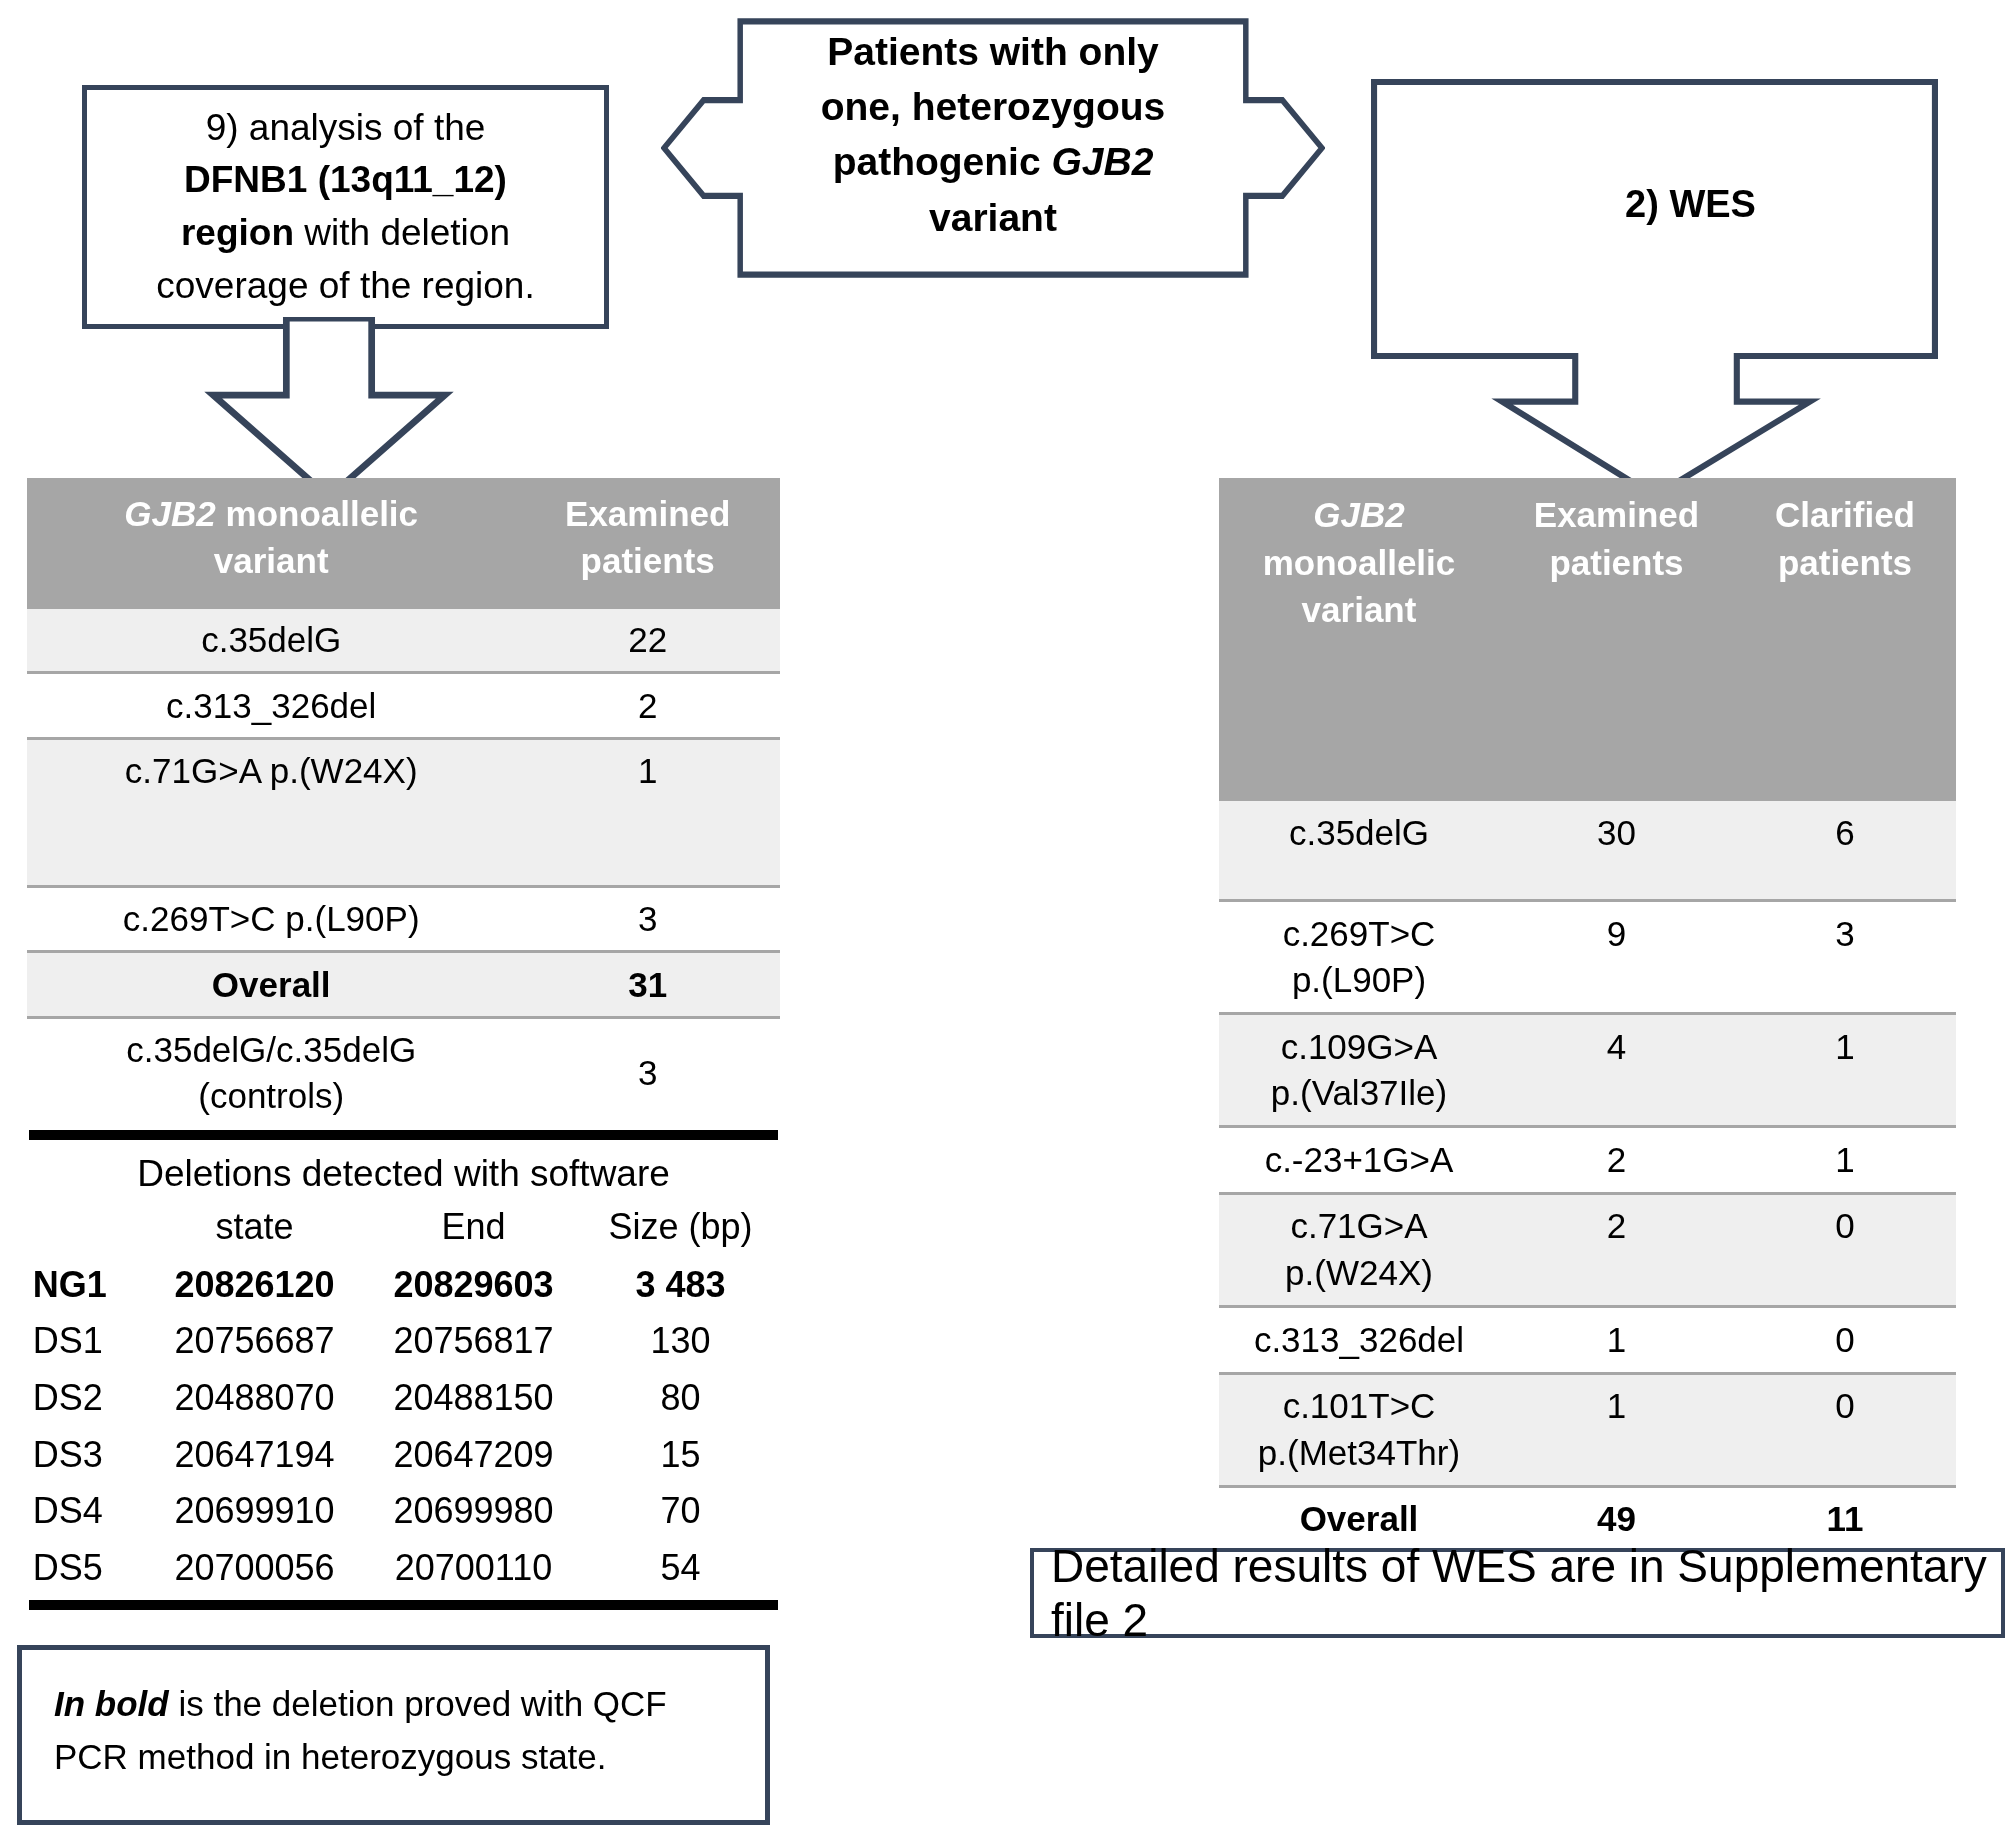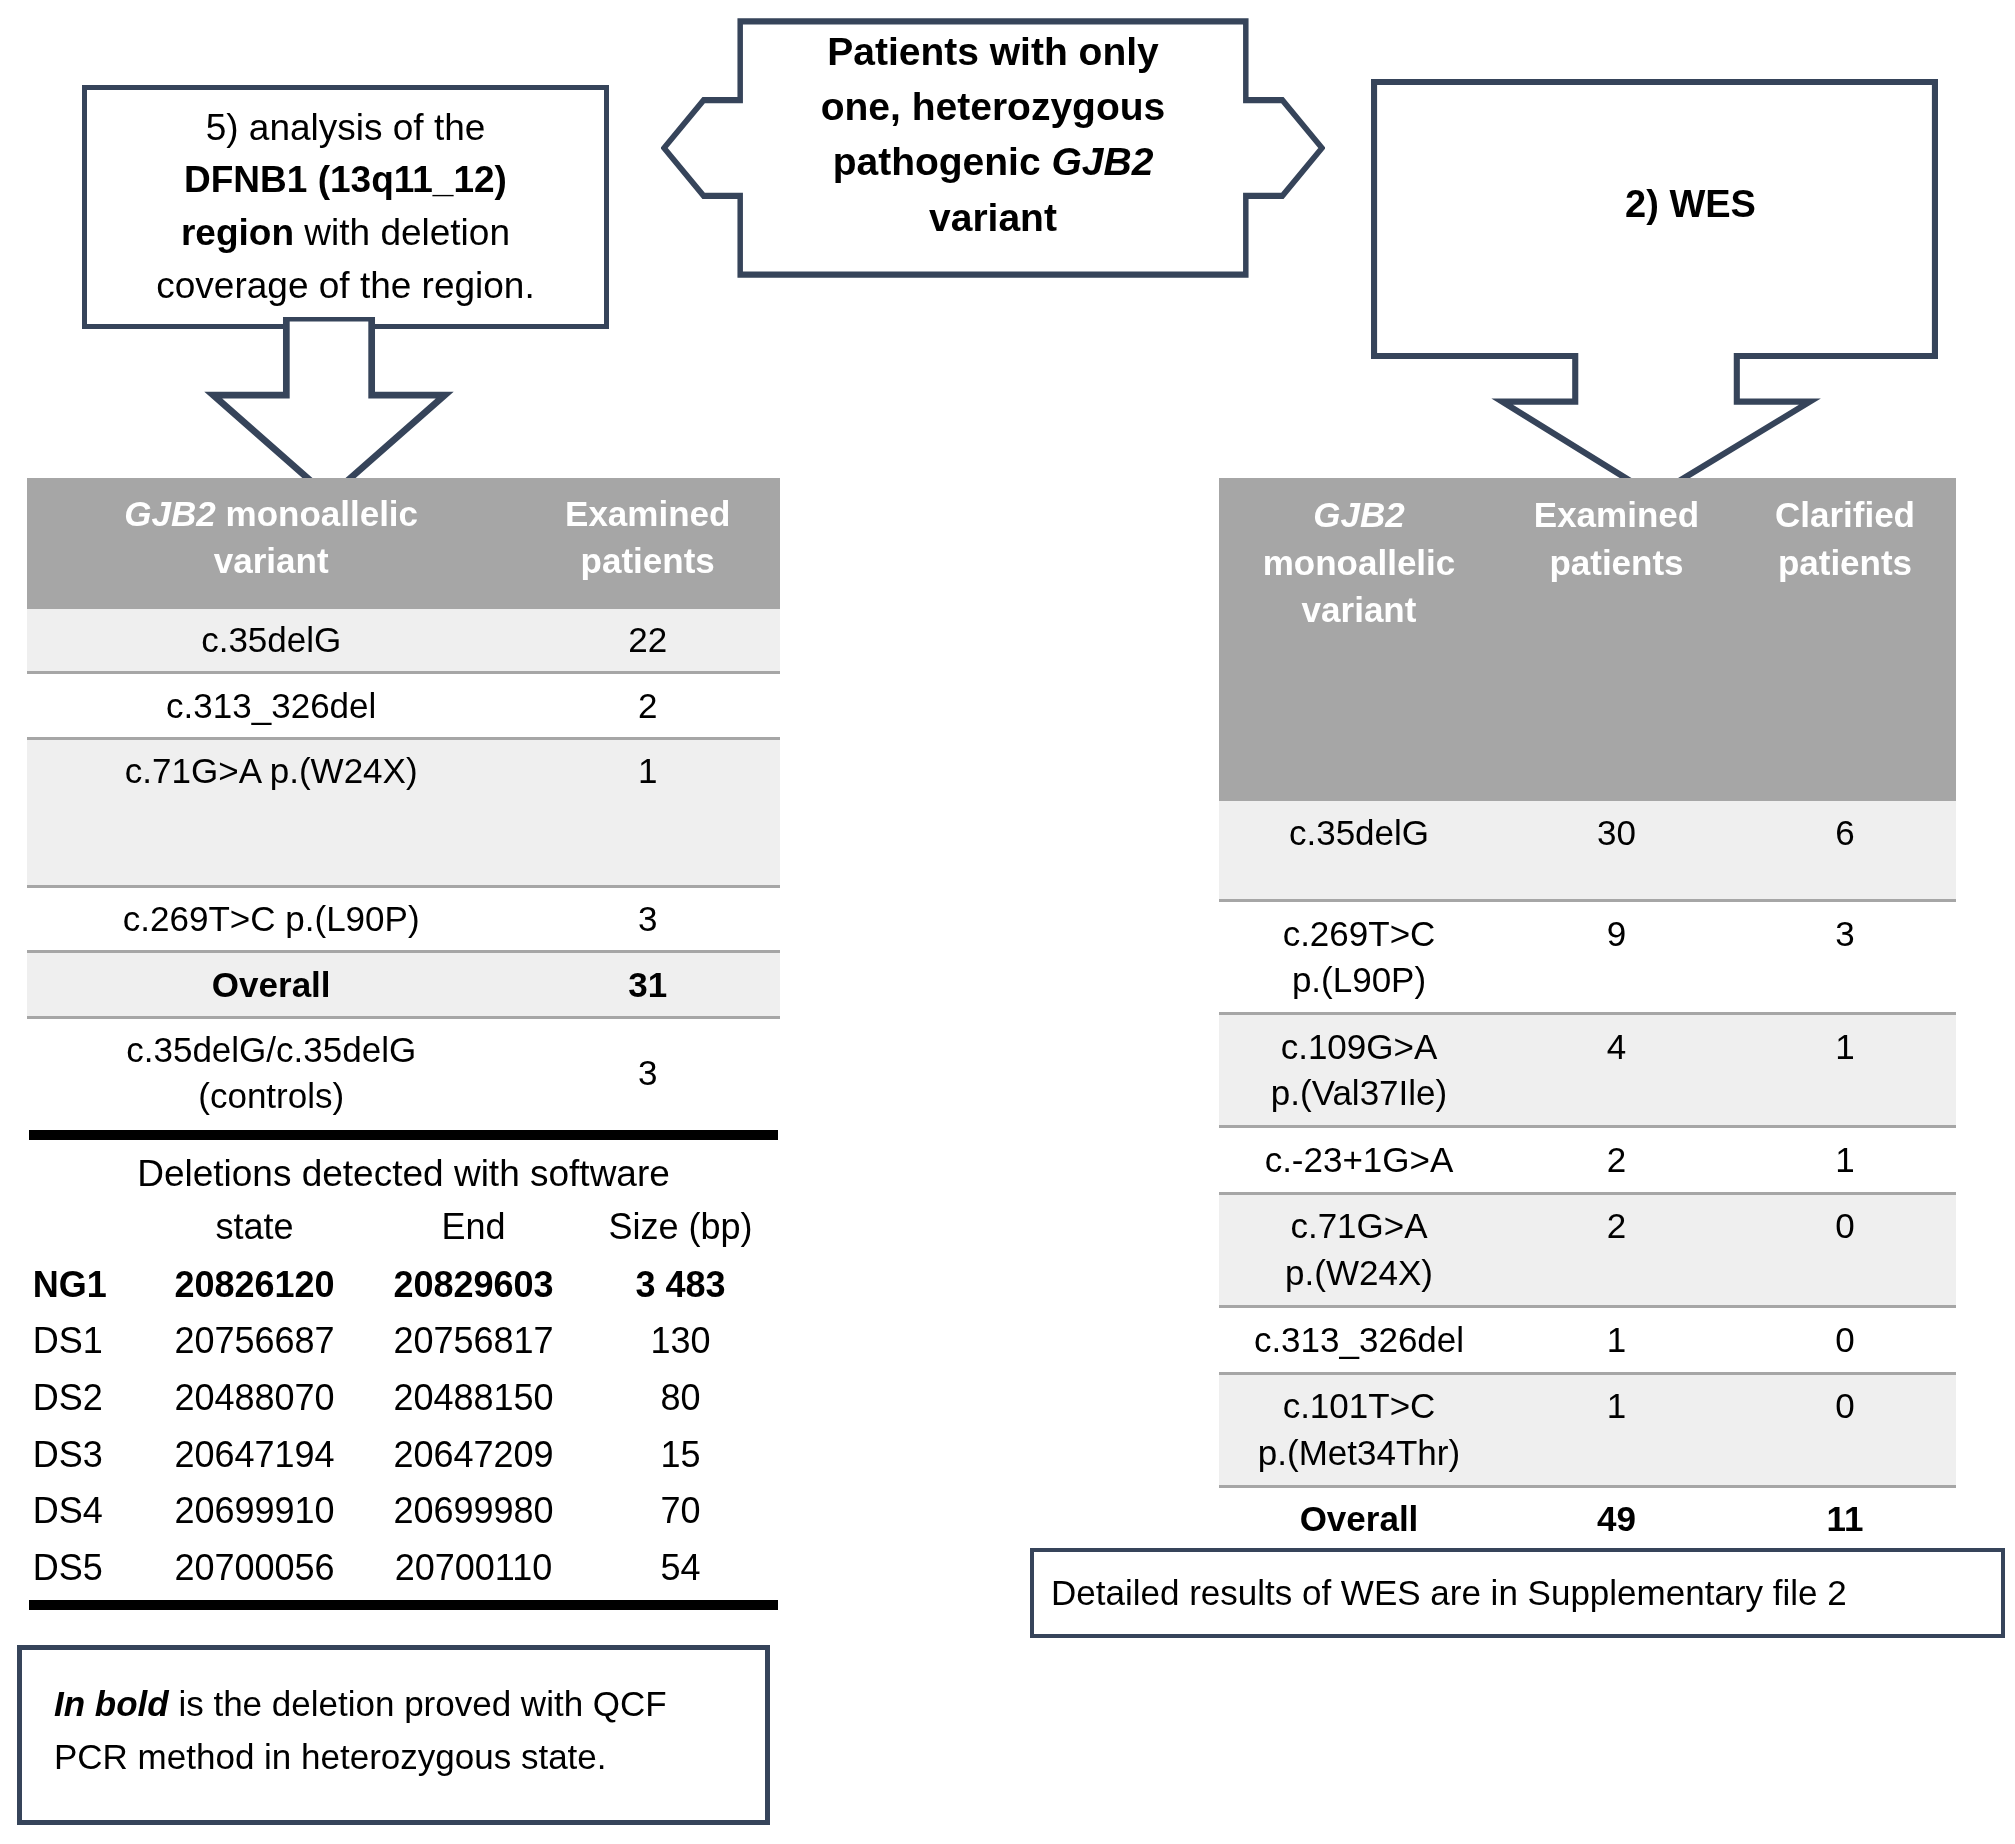--- a/index.html
+++ b/index.html
@@ -237,21 +237,21 @@
     left: 1030px;
     top: 1548px;
     width: 975px;
     height: 90px;
     box-sizing: border-box;
     border: 4.9px solid #36445a;
     background: #ffffff;
     display: flex;
     align-items: center;
     padding-left: 17px;
-    font-size: 35px;
+    font-size: 46px;
   }
 </style>
 </head>
 <body>
 
 <div id="box-center">
   <svg viewBox="0 0 1090 380" preserveAspectRatio="none">
     <path d="M 130 5 L 960 5 L 960 120 L 1020 120 L 1085 190 L 1020 260 L 960 260 L 960 375 L 130 375 L 130 260 L 70 260 L 5 190 L 70 120 L 130 120 Z" fill="#ffffff" stroke="#36445a" stroke-width="9" stroke-linejoin="miter"></path>
   </svg>
   <div class="centertext">
@@ -259,21 +259,21 @@
       <div>Patients with only</div>
       <div>one, heterozygous</div>
       <div><span>pathogenic </span><i>GJB2</i></div>
       <div>variant</div>
     </div>
   </div>
 </div>
 
 <div class="flowbox" id="box-dfnb1">
   <div class="txt">
-    <div>5)  analysis of  the</div>
+    <div>9)  analysis of  the</div>
     <div><b>DFNB1 (13q11_12)</b></div>
     <div><b>region</b><span> with deletion</span></div>
     <div>coverage of the region.</div>
   </div>
 </div>
 
 <div id="arrow-left-down">
   <svg viewBox="0 0 420 300" preserveAspectRatio="none">
     <path d="M 140 2 L 280 2 L 280 128 L 400 128 L 210 295 L 20 128 L 140 128 Z" fill="#ffffff" stroke="#36445a" stroke-width="11" stroke-linejoin="miter"></path>
   </svg>

